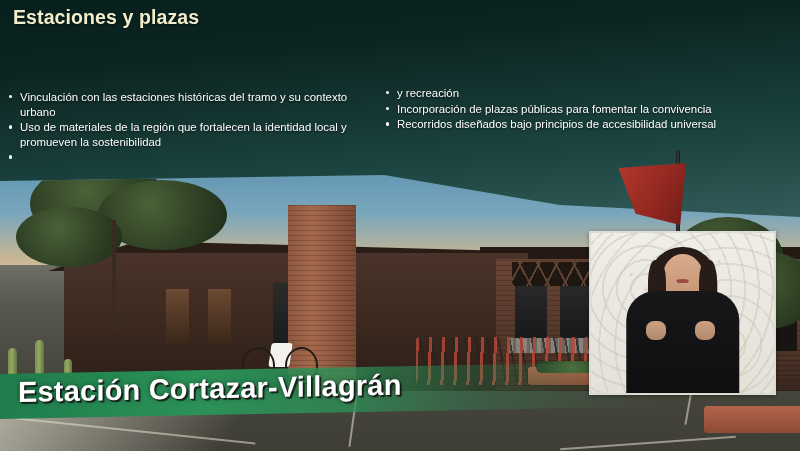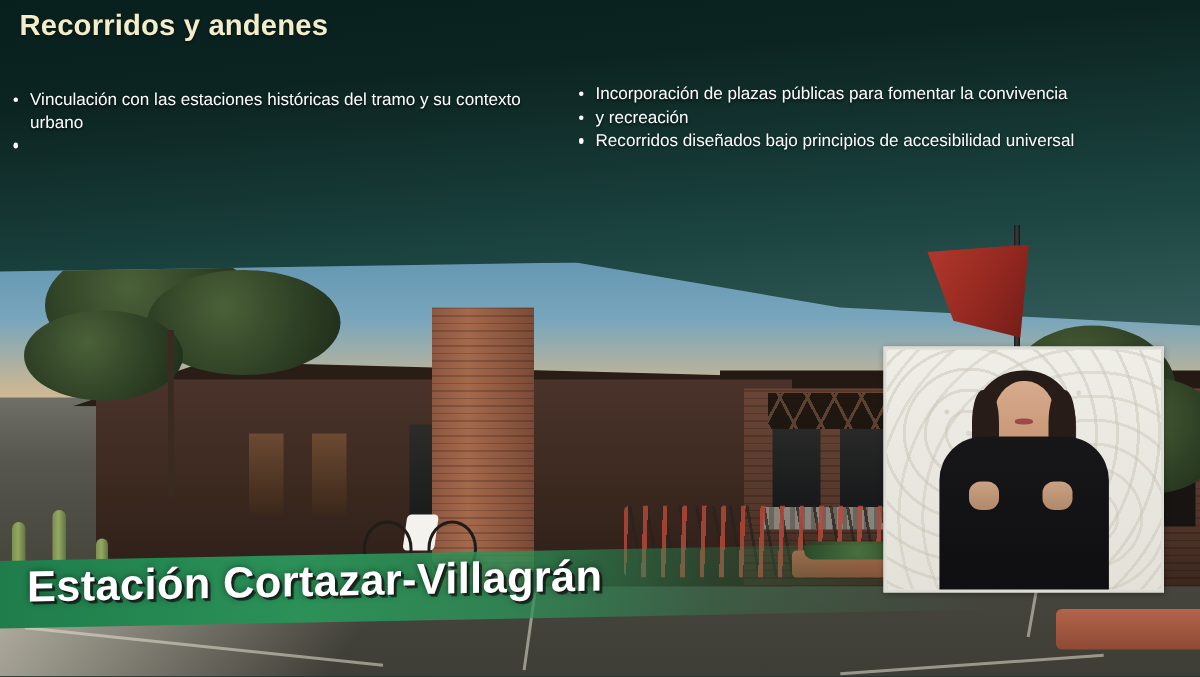--- a/index.html
+++ b/index.html
@@ -143,20 +143,21 @@
     position:absolute; left:13px; top:6px; z-index:12;
     color:#f2eecb; font-weight:bold; font-size:19.5px; line-height:1.2;
     letter-spacing:.1px; text-shadow:0 1px 2px rgba(0,0,0,.55);
   }
   .title div{ white-space:nowrap; }
 
   .col{
     position:absolute; z-index:12; color:#ffffff;
     font-size:11.4px; line-height:1.28;
     text-shadow:0 1px 2px rgba(0,0,0,.6);
+    margin-top:30px;
   }
   .col.left{ left:6px; top:60px; width:345px; }
   .col.right{ left:383px; top:56px; width:390px; }
   .col ul{ list-style:none; }
   .col li{ position:relative; padding-left:14px; margin-bottom:1px; }
   .col li .dot{
     position:absolute; left:3px; top:5px; width:3.4px; height:3.4px;
     border-radius:50%; background:#ffffff;
   }
 
@@ -293,34 +294,35 @@
       <div class="planter" style="right:-2%;bottom:6%;width:14%;height:9%;border-radius:4px;"></div>
       <div class="planter" style="right:22%;bottom:22%;width:12%;height:6%;border-radius:3px;"></div>
       <div class="planter-veg" style="right:24%;bottom:26%;width:9%;height:4%;"></div>
     </div>
   </div>
 
   <div class="flagpole"></div>
   <div class="flag"></div>
 
   <div class="title">
-    <div>Recorridos y andenes</div>
+    <div>Estaciones y plazas</div>
   </div>
 
   <div class="col left">
     <ul>
       <li><span class="dot"></span><span>Vinculación con las estaciones históricas del tramo y su contexto urbano</span></li>
+      <li><span class="dot"></span><span>Uso de materiales de la región que fortalecen la identidad local y promueven la sostenibilidad</span></li>
       <li><span class="dot"></span></li>
     </ul>
   </div>
 
   <div class="col right">
     <ul>
+      <li><span class="dot"></span><span>y recreación</span></li>
       <li><span class="dot"></span><span>Incorporación de plazas públicas para fomentar la convivencia</span></li>
-      <li><span class="dot"></span><span>y recreación</span></li>
       <li><span class="dot"></span><span>Recorridos diseñados bajo principios de accesibilidad universal</span></li>
     </ul>
   </div>
 
   <div class="banner"></div>
   <div class="banner-text">Estación Cortazar-Villagrán</div>
 
   <div class="inset">
     <div class="inset-bg"></div>
     <div class="int-hair"></div>

